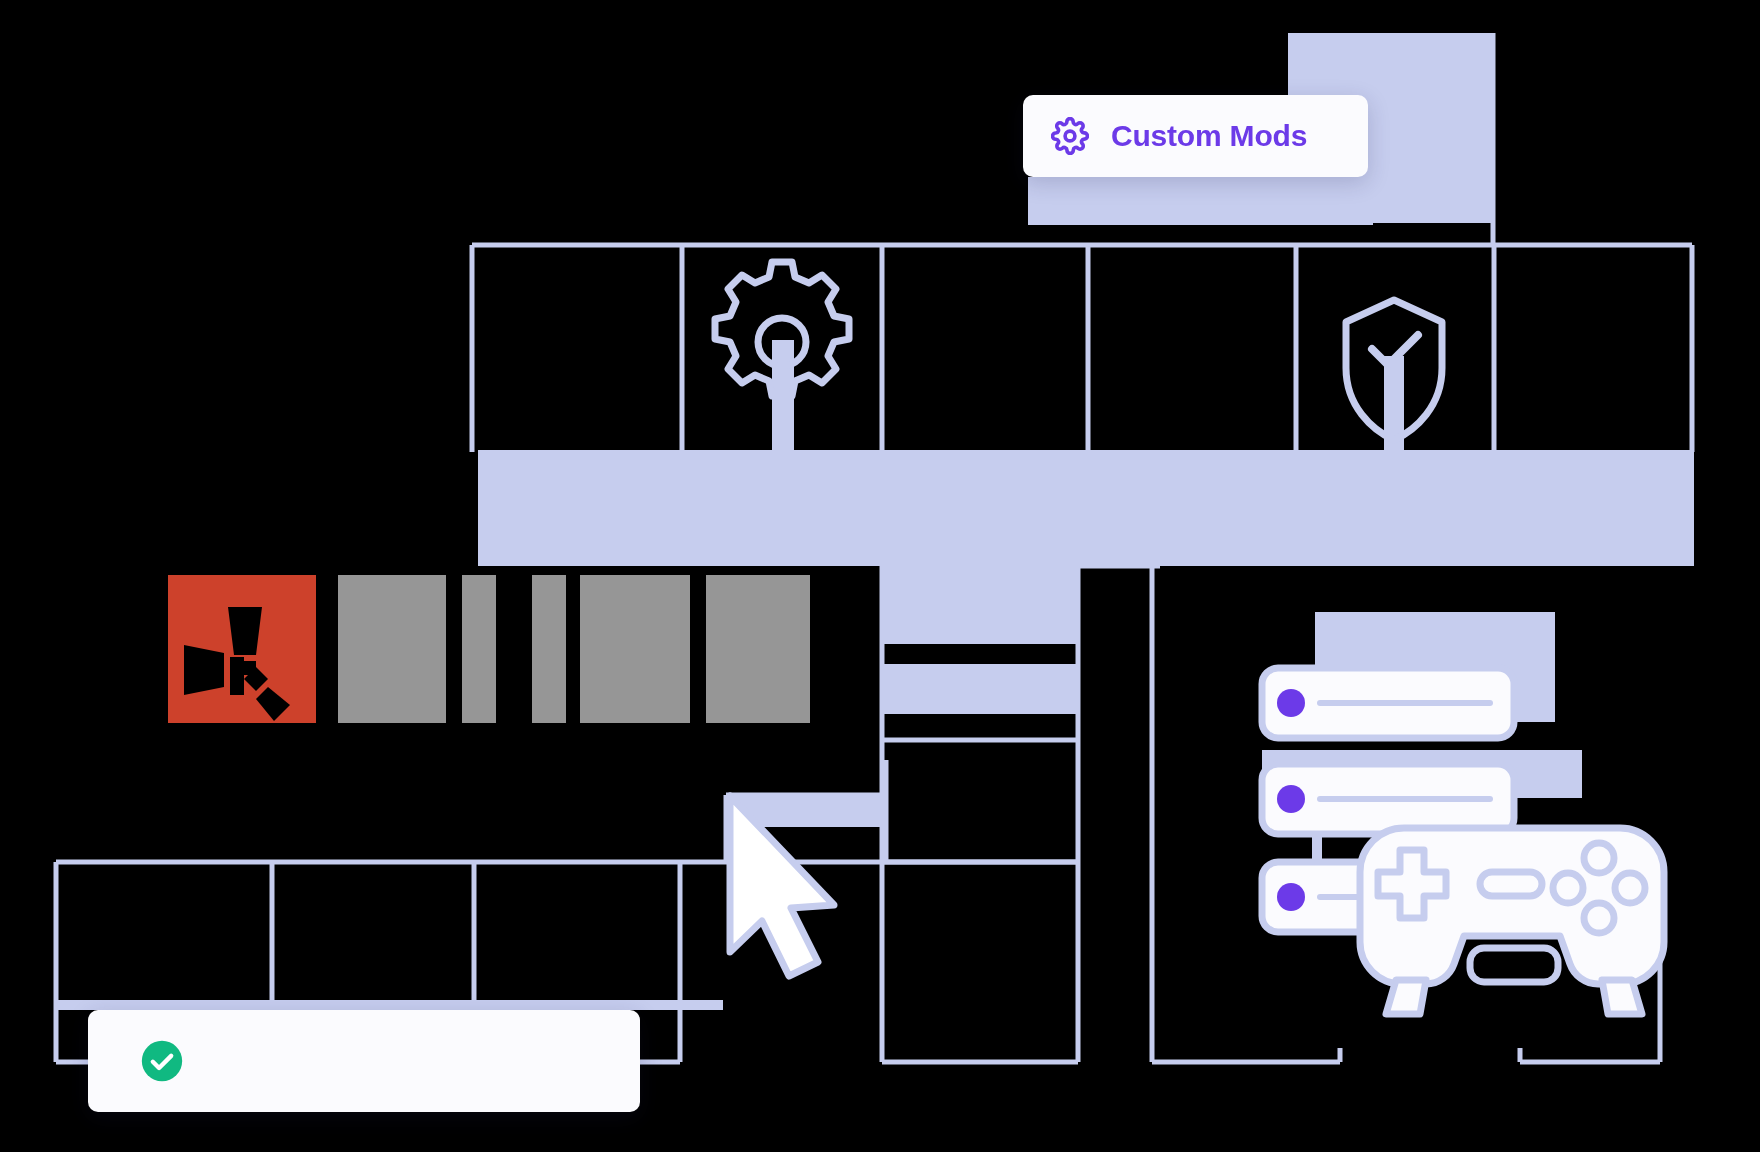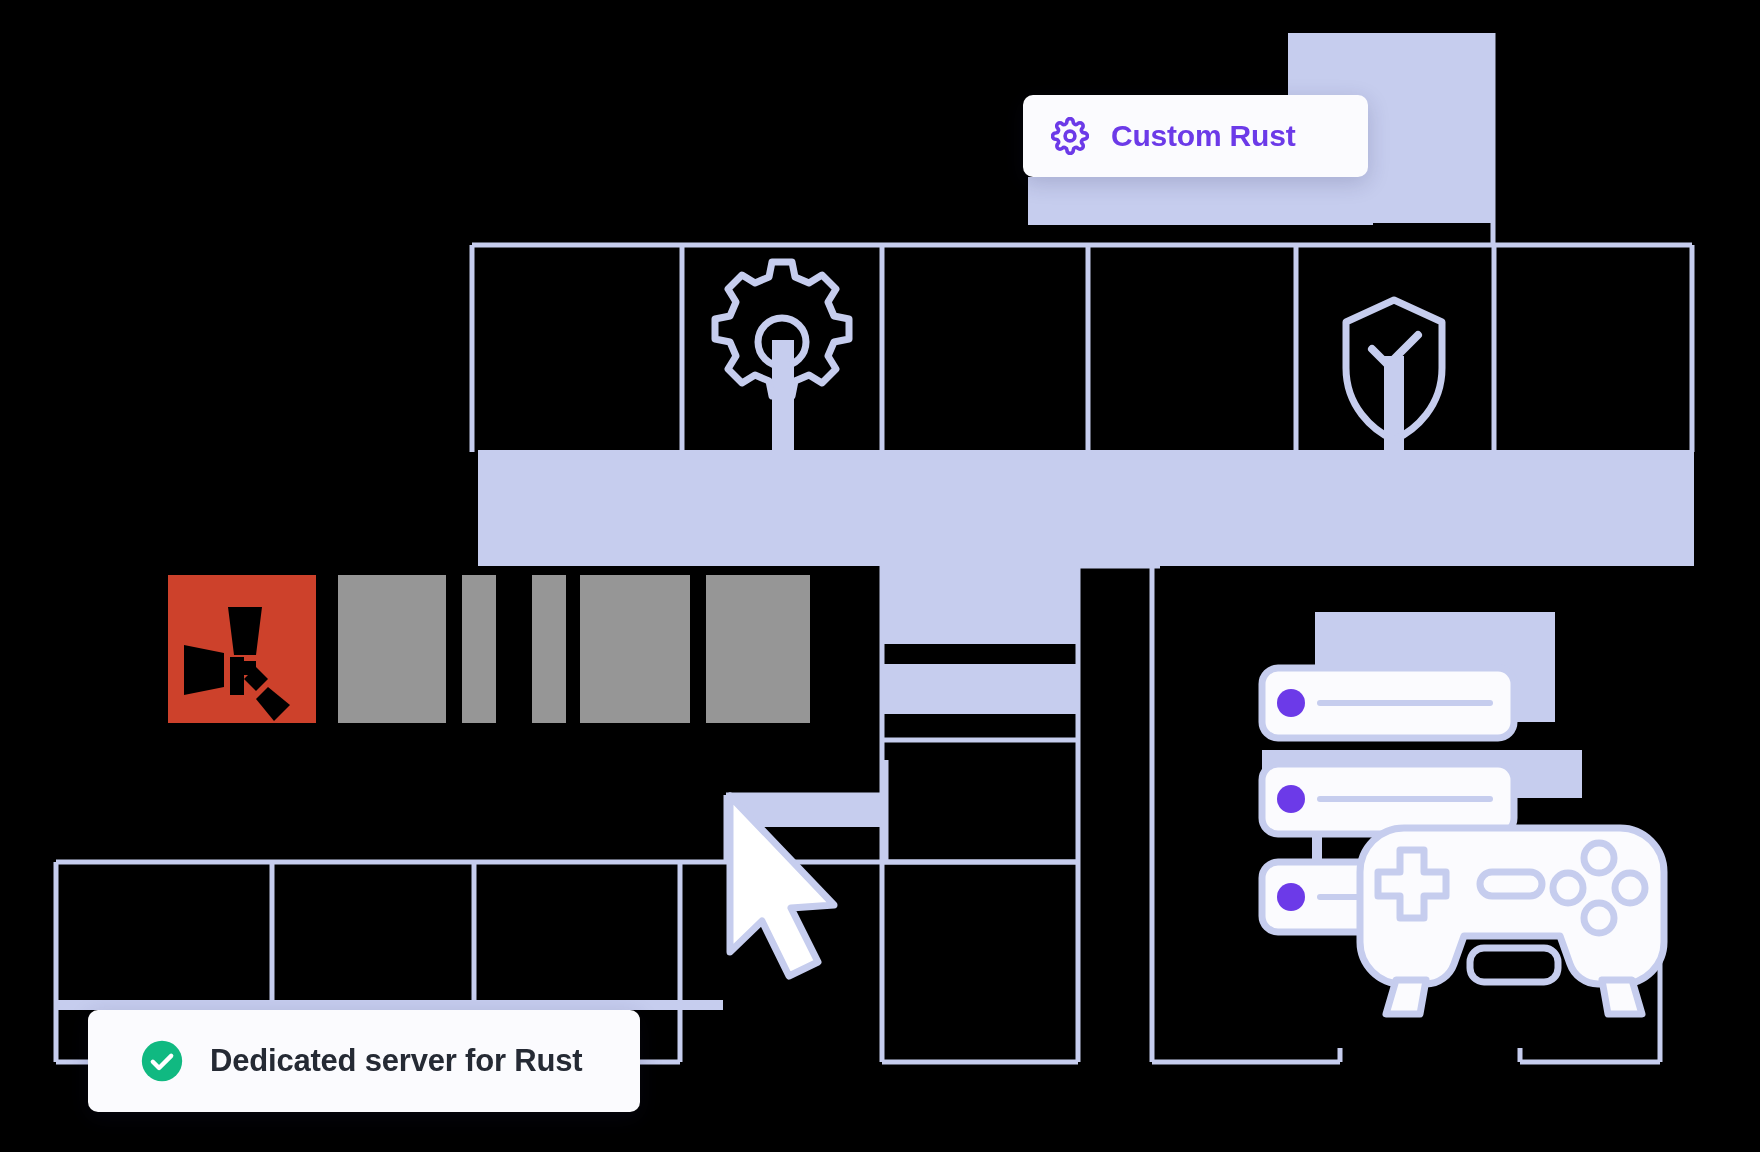--- a/index.html
+++ b/index.html
@@ -274,26 +274,25 @@
     </div>
   </div>
 
   <div class="chip" id="chip-mods">
     <span class="chip-icon">
       <svg width="38" height="38" viewBox="0 0 24 24" fill="none" stroke="#6c3ae8" stroke-width="2.3" stroke-linecap="round" stroke-linejoin="round">
         <circle cx="12" cy="12" r="3.1"></circle>
         <path d="M19.4 15a1.65 1.65 0 0 0 .33 1.82l.06.06a2 2 0 1 1-2.83 2.83l-.06-.06a1.65 1.65 0 0 0-1.82-.33 1.65 1.65 0 0 0-1 1.51V21a2 2 0 1 1-4 0v-.09A1.65 1.65 0 0 0 9 19.4a1.65 1.65 0 0 0-1.82.33l-.06.06a2 2 0 1 1-2.83-2.83l.06-.06a1.65 1.65 0 0 0 .33-1.82 1.65 1.65 0 0 0-1.51-1H3a2 2 0 1 1 0-4h.09A1.65 1.65 0 0 0 4.6 9a1.65 1.65 0 0 0-.33-1.82l-.06-.06a2 2 0 1 1 2.83-2.83l.06.06a1.65 1.65 0 0 0 1.82.33H9a1.65 1.65 0 0 0 1-1.51V3a2 2 0 1 1 4 0v.09a1.65 1.65 0 0 0 1 1.51 1.65 1.65 0 0 0 1.82-.33l.06-.06a2 2 0 1 1 2.83 2.83l-.06.06a1.65 1.65 0 0 0-.33 1.82V9a1.65 1.65 0 0 0 1.51 1H21a2 2 0 1 1 0 4h-.09a1.65 1.65 0 0 0-1.51 1z"></path>
       </svg>
     </span>
-    <span class="chip-label">Custom Rust</span>
+    <span class="chip-label">Custom Mods</span>
   </div>
 
   <div class="chip" id="chip-dedicated">
     <span class="chip-icon">
       <svg width="44" height="44" viewBox="0 0 24 24">
         <circle cx="12" cy="12" r="11" fill="#10b981"></circle>
         <path d="M7 12.4 l3.4 3.4 L17 9.2" fill="none" stroke="#ffffff" stroke-width="2.4" stroke-linecap="round" stroke-linejoin="round"></path>
       </svg>
     </span>
-    <span class="chip-label">Dedicated server for Rust</span>
   </div>
 
 </div>
 
 </body></html>

